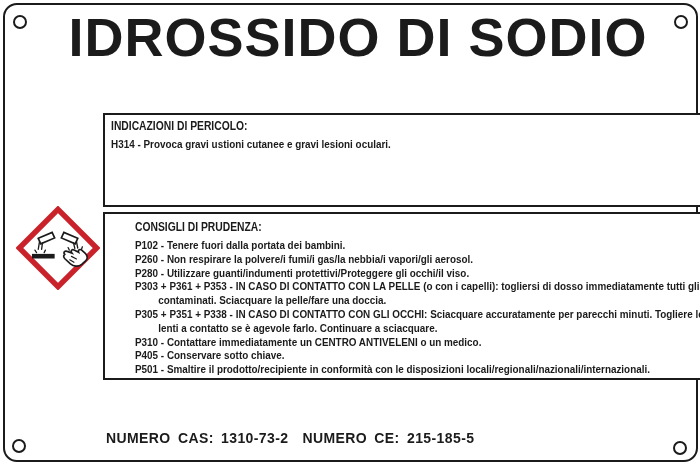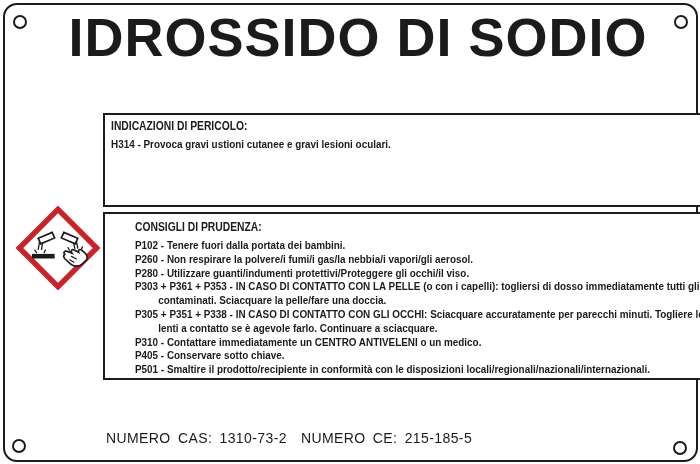--- a/index.html
+++ b/index.html
@@ -36,21 +36,21 @@
   .tbox.precaution .cond{padding-top:6px;}
   .box-heading{
     font-size:12px;font-weight:bold;line-height:15px;margin:0 0 4px 0;
   }
   .statement{
     font-size:11.5px;font-weight:bold;line-height:13.8px;
     padding-left:27px;text-indent:-27px;margin:0;
   }
   .pictogram{position:absolute;left:16px;top:206px;width:84px;height:84px;}
   .footer{
-    position:absolute;left:106px;top:430px;font-size:14px;font-weight:normal;
+    position:absolute;left:106px;top:430px;font-size:14px;font-weight:bold;
     letter-spacing:0.4px;word-spacing:3px;white-space:nowrap;
   }
   .footer span{margin-right:14px;}
 </style>
 </head>
 <body>
 
 <div class="canvas">
   <div class="board"></div>
 

